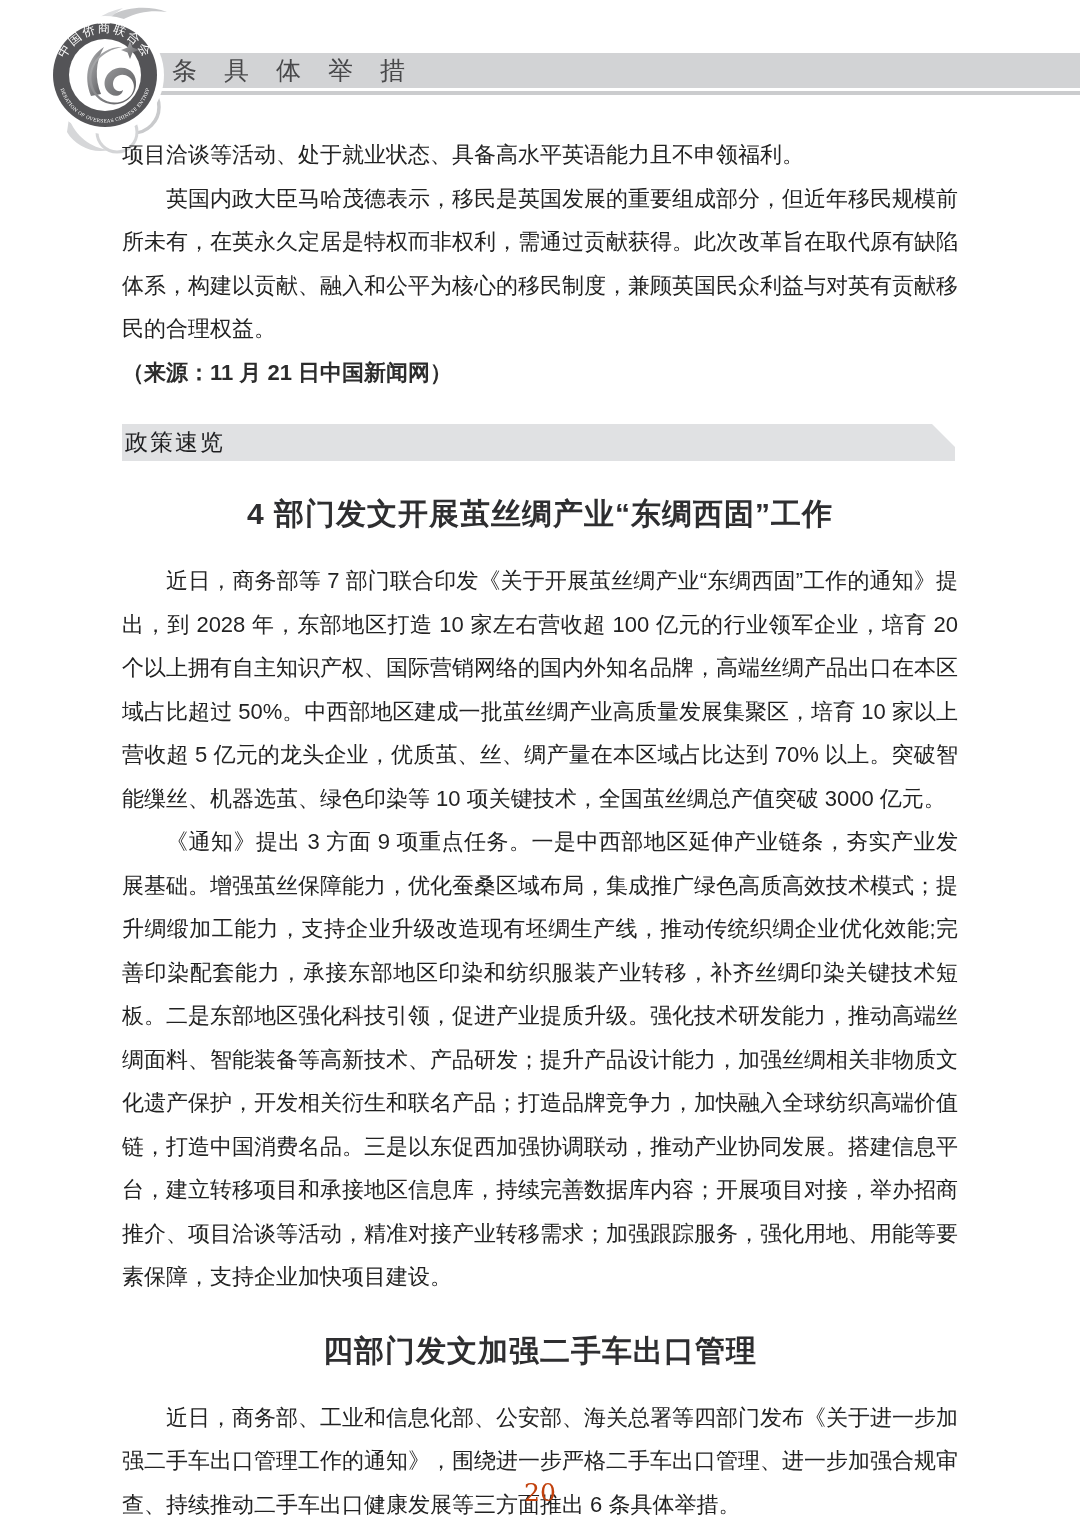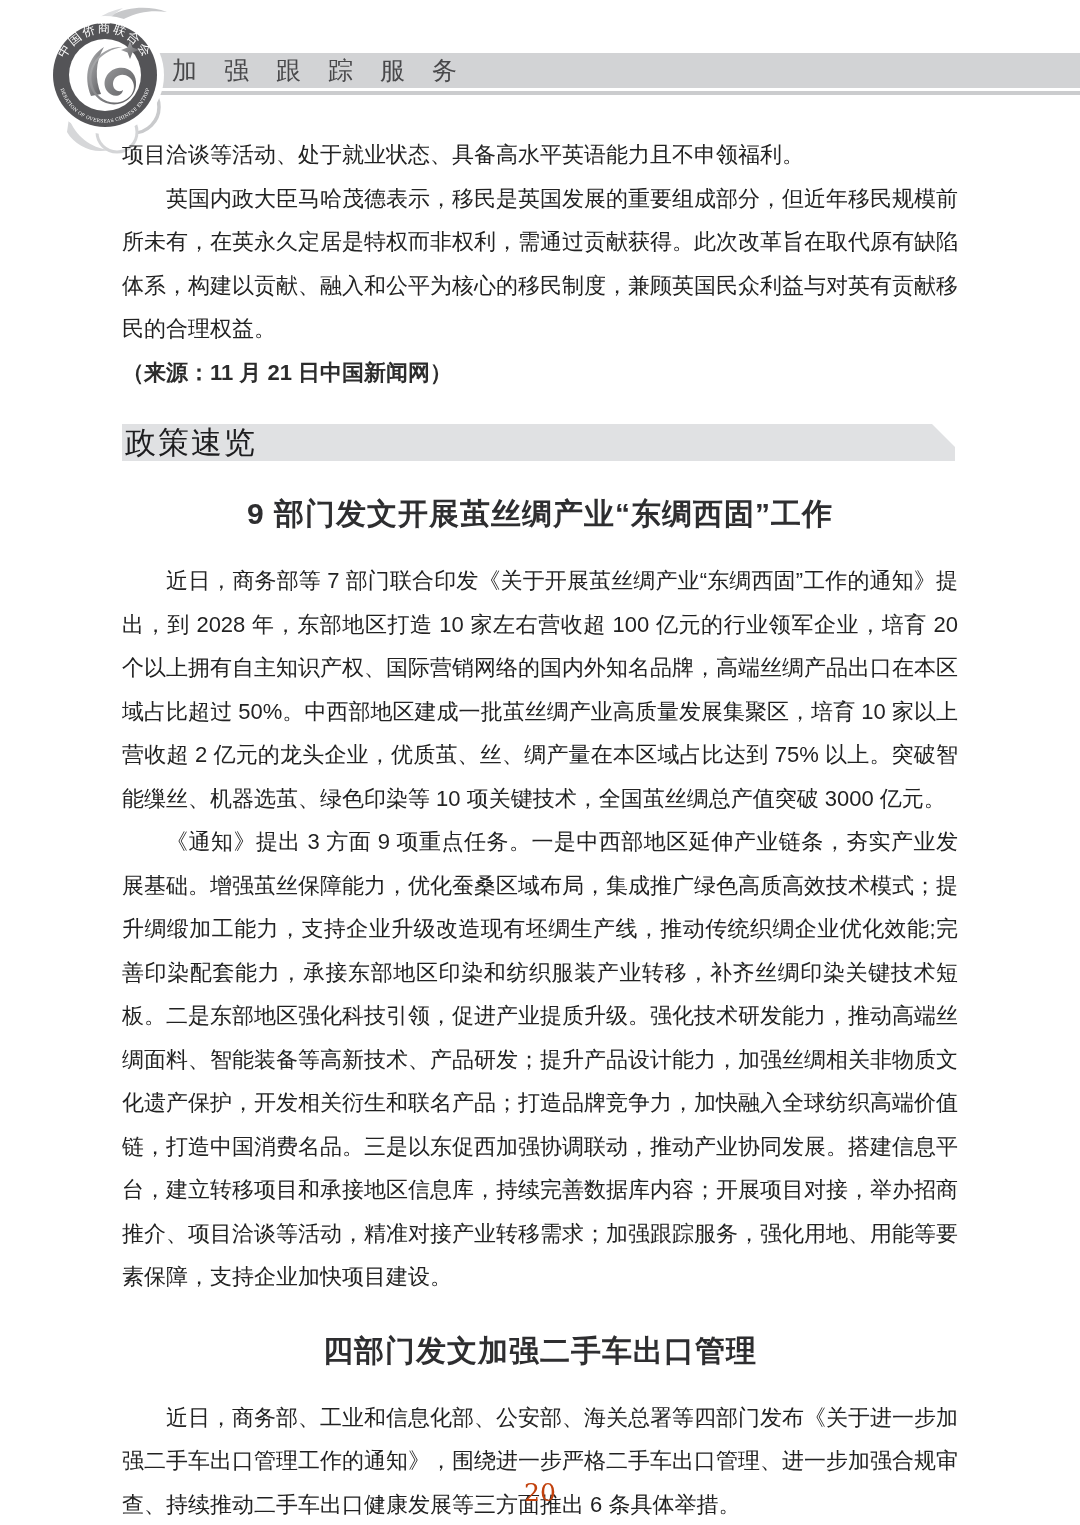--- a/index.html
+++ b/index.html
@@ -42,21 +42,21 @@
   .section-banner {
     margin-top:30px;
     position:relative;
     height:37px; width:833px;
     background:#e0e1e3;
     clip-path:polygon(0 0, calc(100% - 23px) 0, 100% 23px, 100% 100%, 0 100%);
   }
   .section-banner-label {
     position:absolute; left:3px; top:-3px;
     font-family:"DejaVu Serif","Liberation Serif",serif;
-    font-size:31px; line-height:43px; color:#1d1d1f;
+    font-size:23px; line-height:43px; color:#1d1d1f;
     letter-spacing:2px;
   }
 
   .article-title {
     margin:33px 0 0 0;
     text-align:center; text-indent:0;
     font-size:30px; line-height:40px; font-weight:700; color:#2e2e30;
     letter-spacing:1px;
   }
   .after-title { margin-top:25px; }
@@ -70,21 +70,21 @@
     font-size:25px; color:#c2410c;
   }
 </style>
 </head>
 <body>
 
 <div class="page">
 
   <header>
     <div class="masthead-band">
-      <div class="masthead-title">加强跟踪服务</div>
+      <div class="masthead-title">条具体举措</div>
     </div>
     <div class="header-rule"></div>
 
     <div class="logo-wrap">
       <svg viewBox="0 0 190 170" width="190" height="170" aria-hidden="true">
         <defs>
           <linearGradient id="glyphGrad" x1="0" y1="0" x2="1" y2="1">
             <stop offset="0" stop-color="#b6b7b9"></stop>
             <stop offset="1" stop-color="#58585b"></stop>
           </linearGradient>
@@ -132,23 +132,23 @@
     <p class="line-cont">项目洽谈等活动、处于就业状态、具备高水平英语能力且不申领福利。</p>
 
     <p class="para">英国内政大臣马哈茂德表示，移民是英国发展的重要组成部分，但近年移民规模前所未有，在英永久定居是特权而非权利，需通过贡献获得。此次改革旨在取代原有缺陷体系，构建以贡献、融入和公平为核心的移民制度，兼顾英国民众利益与对英有贡献移民的合理权益。</p>
 
     <p class="source-line">（来源：11 月 21 日中国新闻网）</p>
 
     <div class="section-banner">
       <span class="section-banner-label">政策速览</span>
     </div>
 
-    <h2 class="article-title">9 部门发文开展茧丝绸产业“东绸西固”工作</h2>
+    <h2 class="article-title">4 部门发文开展茧丝绸产业“东绸西固”工作</h2>
 
-    <p class="para after-title">近日，商务部等 7 部门联合印发《关于开展茧丝绸产业“东绸西固”工作的通知》提出，到 2028 年，东部地区打造 10 家左右营收超 100 亿元的行业领军企业，培育 20 个以上拥有自主知识产权、国际营销网络的国内外知名品牌，高端丝绸产品出口在本区域占比超过 50%。中西部地区建成一批茧丝绸产业高质量发展集聚区，培育 10 家以上营收超 2 亿元的龙头企业，优质茧、丝、绸产量在本区域占比达到 75% 以上。突破智能缫丝、机器选茧、绿色印染等 10 项关键技术，全国茧丝绸总产值突破 3000 亿元。</p>
+    <p class="para after-title">近日，商务部等 7 部门联合印发《关于开展茧丝绸产业“东绸西固”工作的通知》提出，到 2028 年，东部地区打造 10 家左右营收超 100 亿元的行业领军企业，培育 20 个以上拥有自主知识产权、国际营销网络的国内外知名品牌，高端丝绸产品出口在本区域占比超过 50%。中西部地区建成一批茧丝绸产业高质量发展集聚区，培育 10 家以上营收超 5 亿元的龙头企业，优质茧、丝、绸产量在本区域占比达到 70% 以上。突破智能缫丝、机器选茧、绿色印染等 10 项关键技术，全国茧丝绸总产值突破 3000 亿元。</p>
 
     <p class="para">《通知》提出 3 方面 9 项重点任务。一是中西部地区延伸产业链条，夯实产业发展基础。增强茧丝保障能力，优化蚕桑区域布局，集成推广绿色高质高效技术模式；提升绸缎加工能力，支持企业升级改造现有坯绸生产线，推动传统织绸企业优化效能;完善印染配套能力，承接东部地区印染和纺织服装产业转移，补齐丝绸印染关键技术短板。二是东部地区强化科技引领，促进产业提质升级。强化技术研发能力，推动高端丝绸面料、智能装备等高新技术、产品研发；提升产品设计能力，加强丝绸相关非物质文化遗产保护，开发相关衍生和联名产品；打造品牌竞争力，加快融入全球纺织高端价值链，打造中国消费名品。三是以东促西加强协调联动，推动产业协同发展。搭建信息平台，建立转移项目和承接地区信息库，持续完善数据库内容；开展项目对接，举办招商推介、项目洽谈等活动，精准对接产业转移需求；加强跟踪服务，强化用地、用能等要素保障，支持企业加快项目建设。</p>
 
 
     <h2 class="article-title title-gap">四部门发文加强二手车出口管理</h2>
 
     <p class="para after-title">近日，商务部、工业和信息化部、公安部、海关总署等四部门发布《关于进一步加强二手车出口管理工作的通知》，围绕进一步严格二手车出口管理、进一步加强合规审查、持续推动二手车出口健康发展等三方面推出 6 条具体举措。</p>
 
   </main>
 

